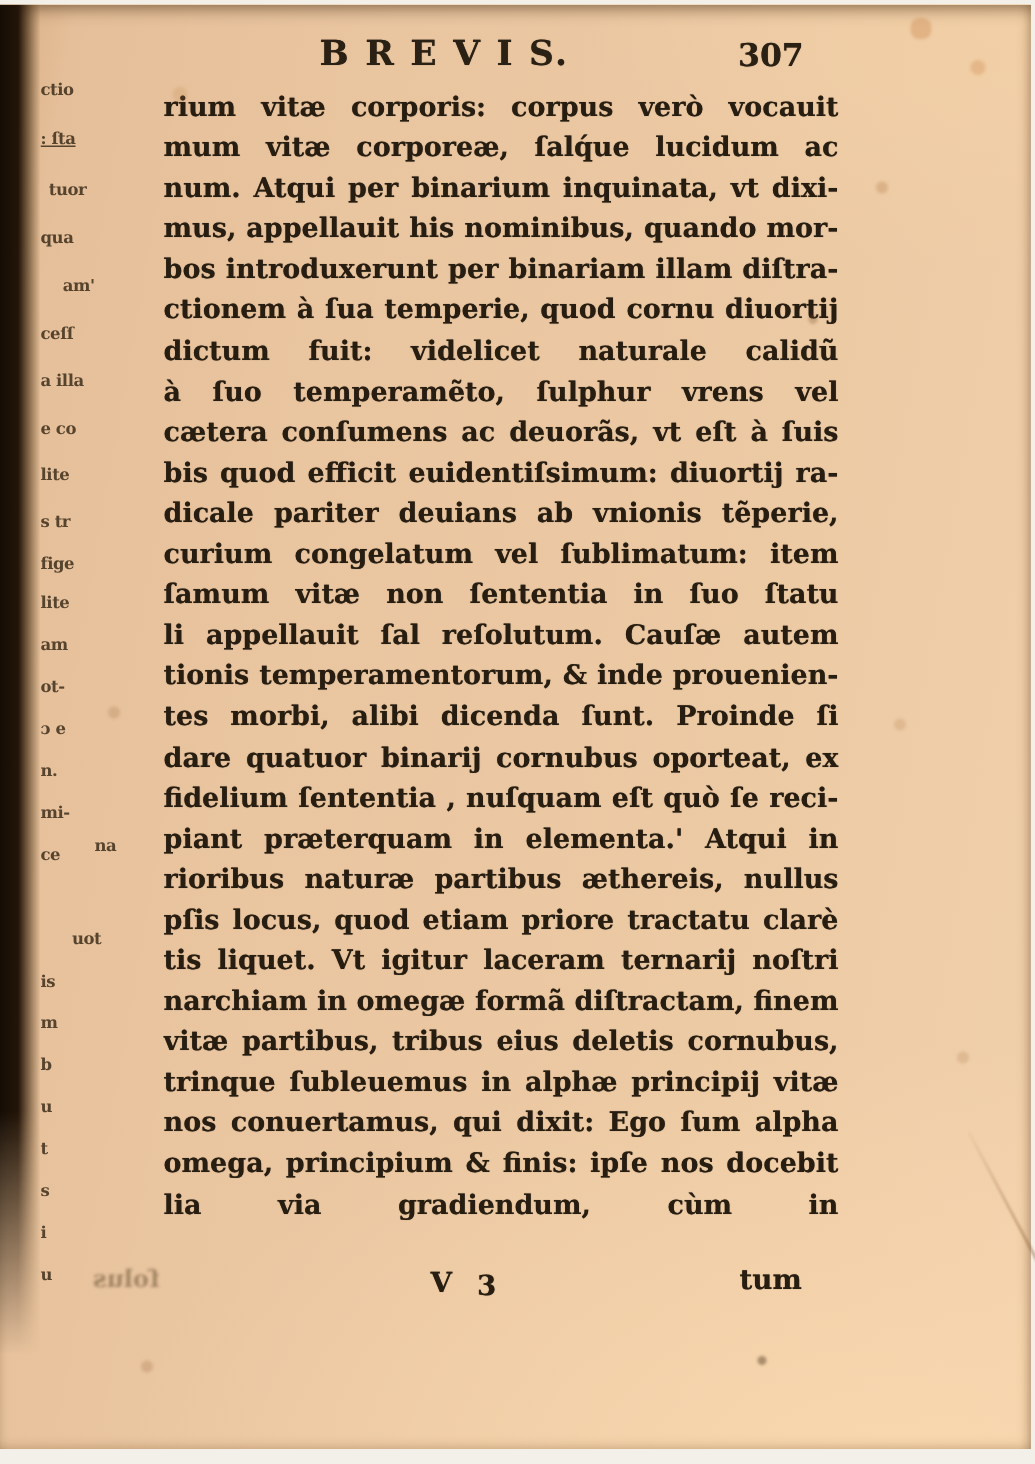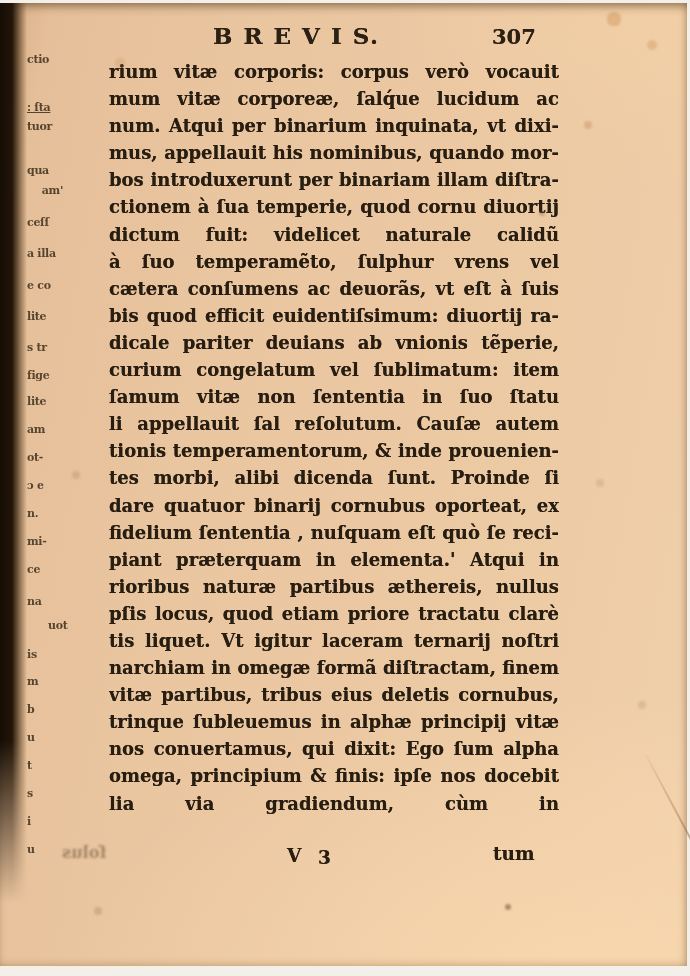--- a/index.html
+++ b/index.html
@@ -83,38 +83,38 @@
 </style>
 </head>
 <body>
 
 <div class="page">
 
   <div class="gutter"></div>
 
   <div class="marginalia">
       <span class="frag" style="top: 50px;">ctio</span>
-      <span class="frag" style="top: 98px; text-decoration: underline;">: ſta</span>
-      <span class="frag" style="top: 117px;">tuor</span>
-      <span class="frag" style="top: 149px; margin-top: 12px;">qua</span>
+      <span class="frag" style="top: 83px; text-decoration: underline;">: ſta</span>
+      <span class="frag" style="top: 117px; text-align: center;">tuor</span>
+      <span class="frag" style="top: 149px;">qua</span>
       <span class="frag" style="top: 181px; text-align: right;">am'</span>
       <span class="frag" style="top: 213px;">ceſſ</span>
       <span class="frag" style="top: 244px;">a illa</span>
       <span class="frag" style="top: 276px;">e co</span>
       <span class="frag" style="top: 307px;">lite</span>
       <span class="frag" style="top: 338px;">s tr</span>
       <span class="frag" style="top: 366px;">fige</span>
       <span class="frag" style="top: 392px;">lite</span>
       <span class="frag" style="top: 420px;">am</span>
       <span class="frag" style="top: 448px;">ot-</span>
       <span class="frag" style="top: 476px;">ɔ e</span>
       <span class="frag" style="top: 504px;">n.</span>
       <span class="frag" style="top: 532px;">mi-</span>
       <span class="frag" style="top: 560px;">ce</span>
-      <span class="frag" style="top: 592px;">na</span>
+      <span class="frag" style="top: 554px; margin-left: 36px;">na</span>
       <span class="frag" style="top: 616px; padding-left: 21px;">uot</span>
       <span class="frag" style="top: 645px;">is</span>
       <span class="frag" style="top: 672px;">m</span>
       <span class="frag" style="top: 700px;">b</span>
       <span class="frag" style="top: 728px;">u</span>
       <span class="frag" style="top: 756px;">t</span>
       <span class="frag" style="top: 784px;">s</span>
       <span class="frag" style="top: 812px;">i</span>
       <span class="frag" style="top: 840px;">u</span>
     </div>

